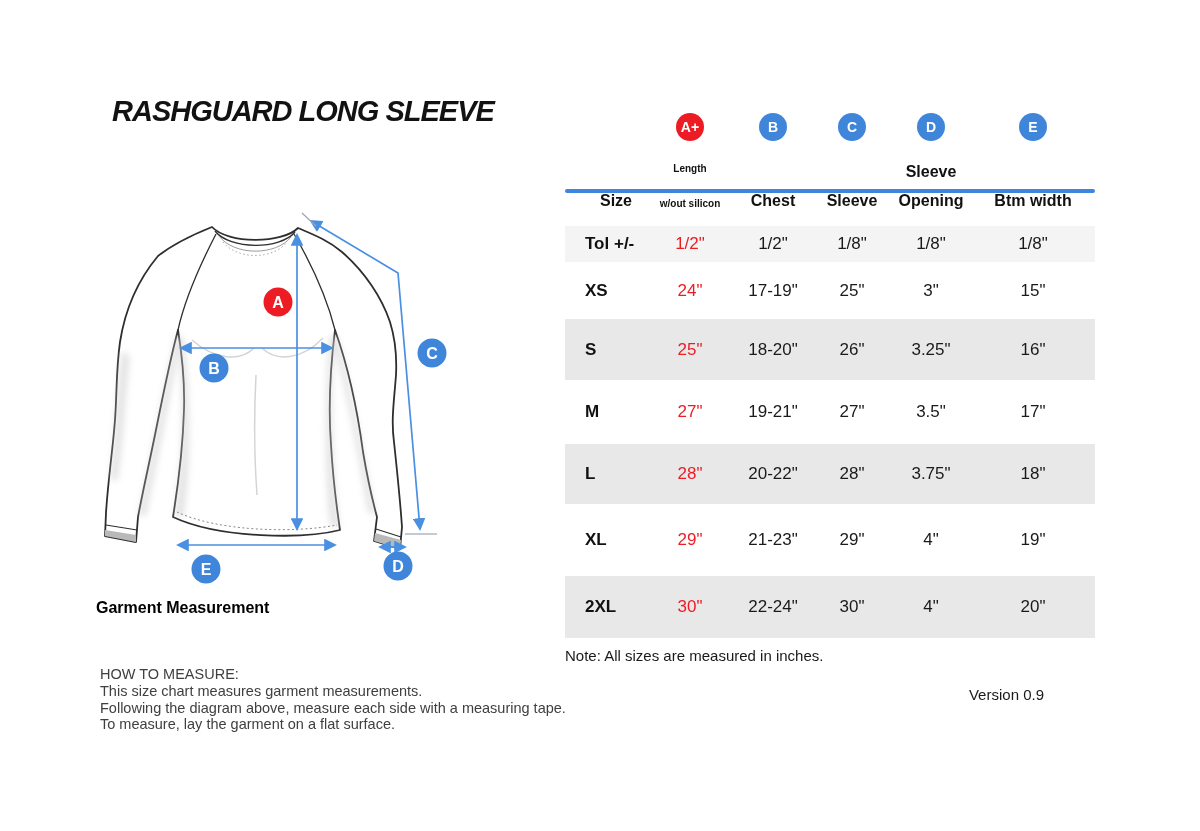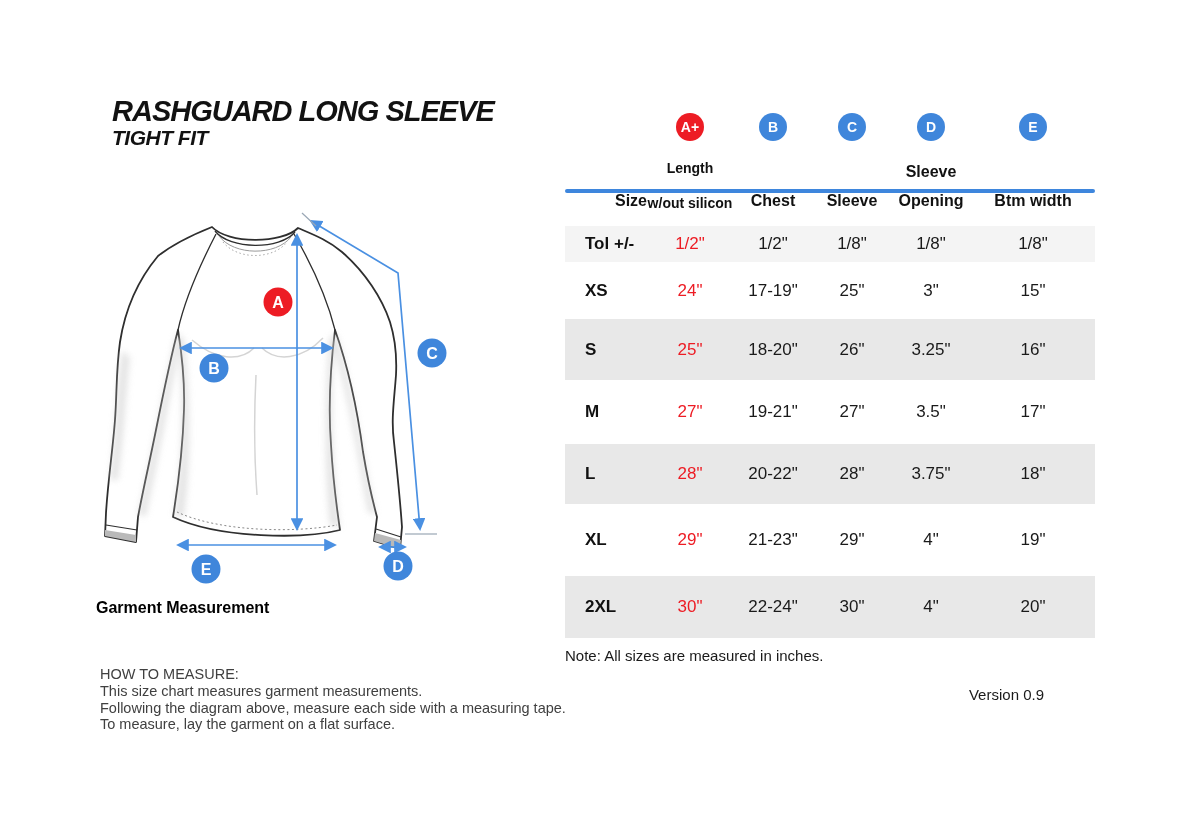--- a/index.html
+++ b/index.html
@@ -19,22 +19,22 @@
   .thead{display:grid;grid-template-columns:82px 86px 80px 78px 80px 124px;height:81px;}
   .th{display:flex;flex-direction:column;align-items:center;justify-content:flex-start;position:relative;}
   .badge{width:28px;height:28px;border-radius:50%;margin-top:5px;display:flex;align-items:center;justify-content:center;
          color:#fff;font-weight:bold;font-size:14px;}
   .badge.red{background:#ed1c24;}
   .badge.blue{background:#3f86db;}
   .hlabels{margin-top:auto;text-align:center;white-space:nowrap;}
   .hl{display:block;font-weight:bold;color:#111;}
   .hl:empty{display:none;}
   .big .hl{font-size:16px;line-height:21px;margin-top:8px;}
-  .small .hl{font-size:14px;line-height:15px;margin-top:20px;}
-  .th-size{align-items:flex-end;}
+  .small .hl{font-size:10px;line-height:15px;margin-top:20px;}
+  .th-size{align-items:center;}
   .th-size .hlabels{margin-left:20px;text-align:left;}
   .hrule{height:4px;background:#3e86dd;border-radius:2px;}
   .tbody{}
   .tr{display:grid;grid-template-columns:82px 86px 80px 78px 80px 124px;align-items:center;}
   .tr.g-light{background:#f4f4f4;margin-top:33px;}
   .tr.g-dark{background:#e8e8e8;}
   .td{text-align:center;font-size:17px;color:#1a1a1a;white-space:nowrap;}
   .td.size{text-align:left;padding-left:20px;font-weight:bold;color:#111;}
   .td.red{color:#ed1c24;}
   .tnote{margin-top:9px;font-size:15px;color:#1a1a1a;}
@@ -44,21 +44,20 @@
   .howto{position:absolute;left:100px;top:666px;font-size:14.5px;line-height:16.8px;color:#404040;}
   .version{position:absolute;right:104px;top:686px;font-size:15px;color:#1a1a1a;}
 </style>
 </head>
 <body>
 
 <div class="page">
 
   <div class="title-block">
     <div class="title-main">RASHGUARD LONG SLEEVE</div>
-    <div class="title-sub">TIGHT FIT</div>
   </div>
 
   <div class="diagram">
     <svg viewBox="0 0 480 430" width="480" height="430">
       <defs>
         <marker id="arr" viewBox="0 0 10 10" refX="8.5" refY="5" markerWidth="7.5" markerHeight="7.5" orient="auto-start-reverse">
           <path d="M0,0 L10,5 L0,10 z" fill="#4a90e2"></path>
         </marker>
         <filter id="soft" x="-30%" y="-30%" width="160%" height="160%">
           <feGaussianBlur stdDeviation="3"></feGaussianBlur>

